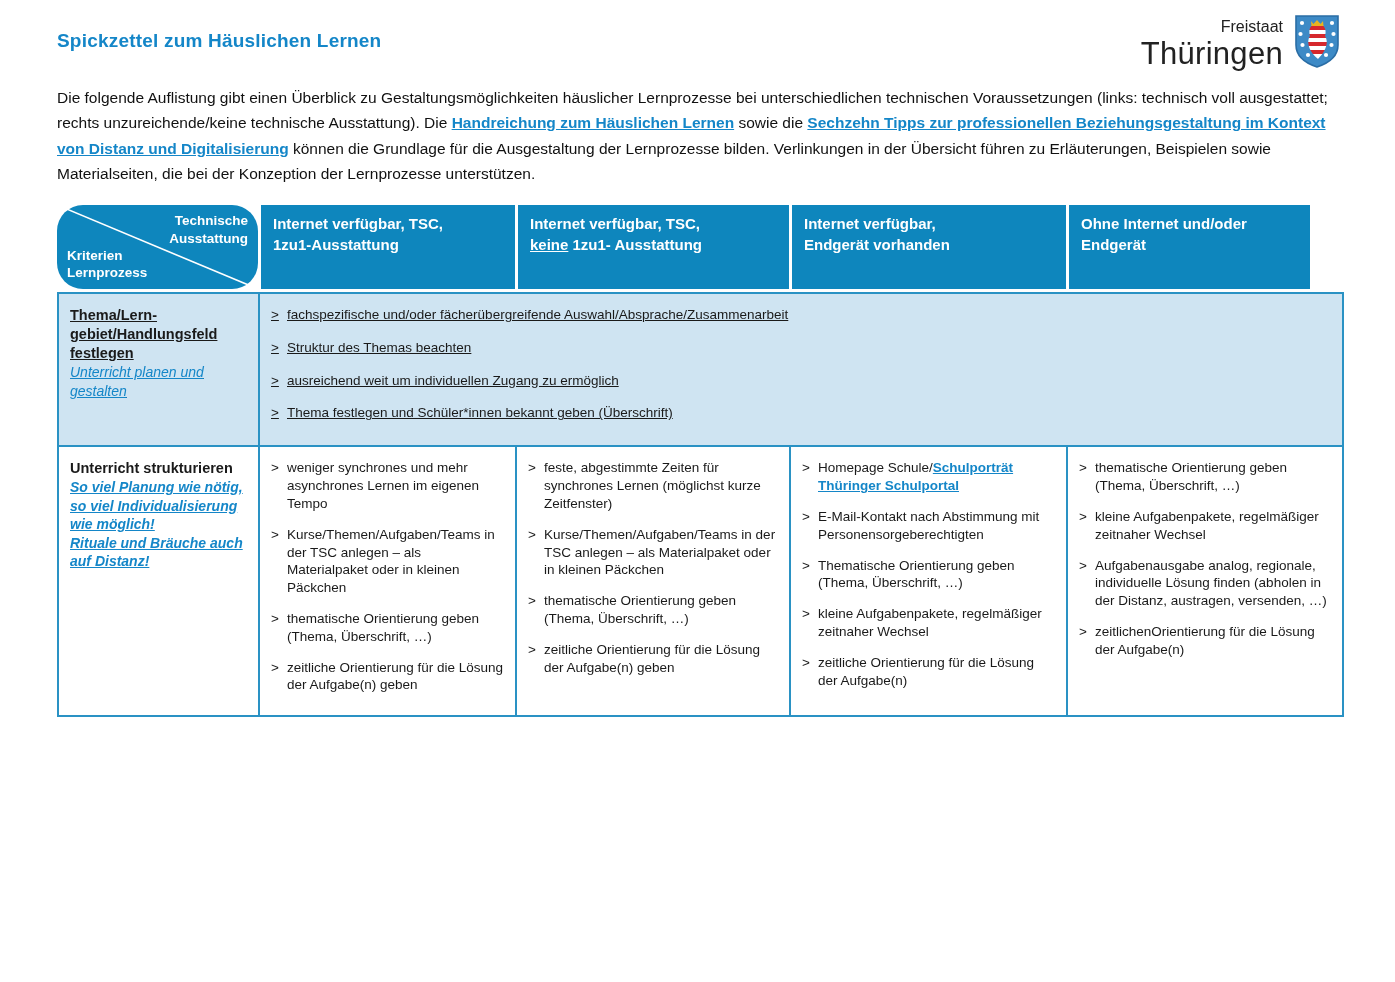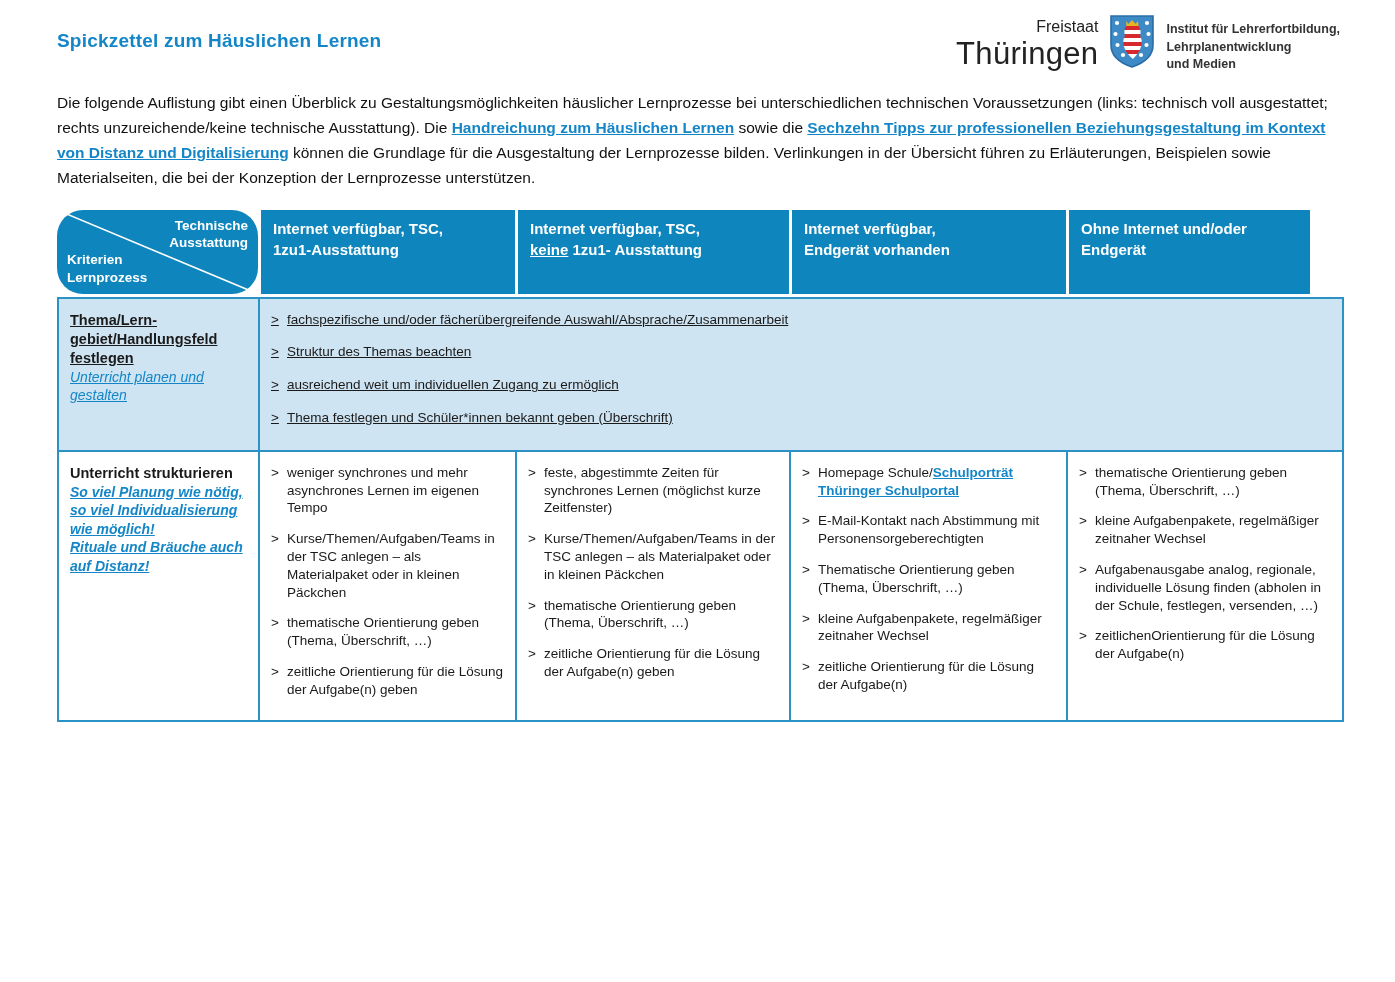--- a/index.html
+++ b/index.html
@@ -127,25 +127,20 @@
           <circle cx="8" cy="9" r="2.1"></circle>
           <circle cx="38" cy="9" r="2.1"></circle>
           <circle cx="6.5" cy="20" r="2.1"></circle>
           <circle cx="39.5" cy="20" r="2.1"></circle>
           <circle cx="8.5" cy="31" r="2.1"></circle>
           <circle cx="37.5" cy="31" r="2.1"></circle>
           <circle cx="14" cy="41" r="2.1"></circle>
           <circle cx="32" cy="41" r="2.1"></circle>
         </g>
       </svg>
-      <div class="inst">
-        <div>Institut für Lehrerfortbildung,</div>
-        <div>Lehrplanentwicklung</div>
-        <div>und Medien</div>
-      </div>
     </div>
   </div>
 
   <p class="intro"><span>Die folgende Auflistung gibt einen Überblick zu Gestaltungsmöglichkeiten häuslicher Lernprozesse bei unterschiedlichen technischen Voraussetzungen (links: technisch voll ausgestattet; rechts unzureichende/keine technische Ausstattung). Die </span><a class="doclink">Handreichung zum Häuslichen Lernen</a><span> sowie die </span><a class="doclink">Sechzehn Tipps zur professionellen Beziehungsgestaltung im Kontext von Distanz und Digitalisierung</a><span> können die Grundlage für die Ausgestaltung der Lernprozesse bilden. Verlinkungen in der Übersicht führen zu Erläuterungen, Beispielen sowie Materialseiten, die bei der Konzeption der Lernprozesse unterstützen.</span></p>
 
   <div class="thead">
     <div class="hcell corner h1">
       <svg class="diag" viewBox="0 0 100 100" preserveAspectRatio="none">
         <line x1="0" y1="0" x2="100" y2="100" stroke="#ffffff" stroke-width="1.6" vector-effect="non-scaling-stroke"></line>
       </svg>
@@ -276,21 +271,21 @@
           <div class="item">
               <span class="bullet">&gt;</span>
               <span class="item-text">thematische Orientierung geben (Thema, Überschrift, …)</span>
             </div>
           <div class="item">
               <span class="bullet">&gt;</span>
               <span class="item-text">kleine Aufgabenpakete, regelmäßiger zeitnaher Wechsel</span>
             </div>
           <div class="item">
               <span class="bullet">&gt;</span>
-              <span class="item-text">Aufgabenausgabe analog, regionale, individuelle Lösung finden (abholen in der Schule, festlegen, versenden, …)</span>
+              <span class="item-text">Aufgabenausgabe analog, regionale, individuelle Lösung finden (abholen in der Distanz, austragen, versenden, …)</span>
             </div>
           <div class="item">
               <span class="bullet">&gt;</span>
               <span class="item-text">zeitlichenOrientierung für die Lösung der Aufgabe(n)</span>
             </div>
         </td>
       </tr>
     </tbody>
   </table>
 

